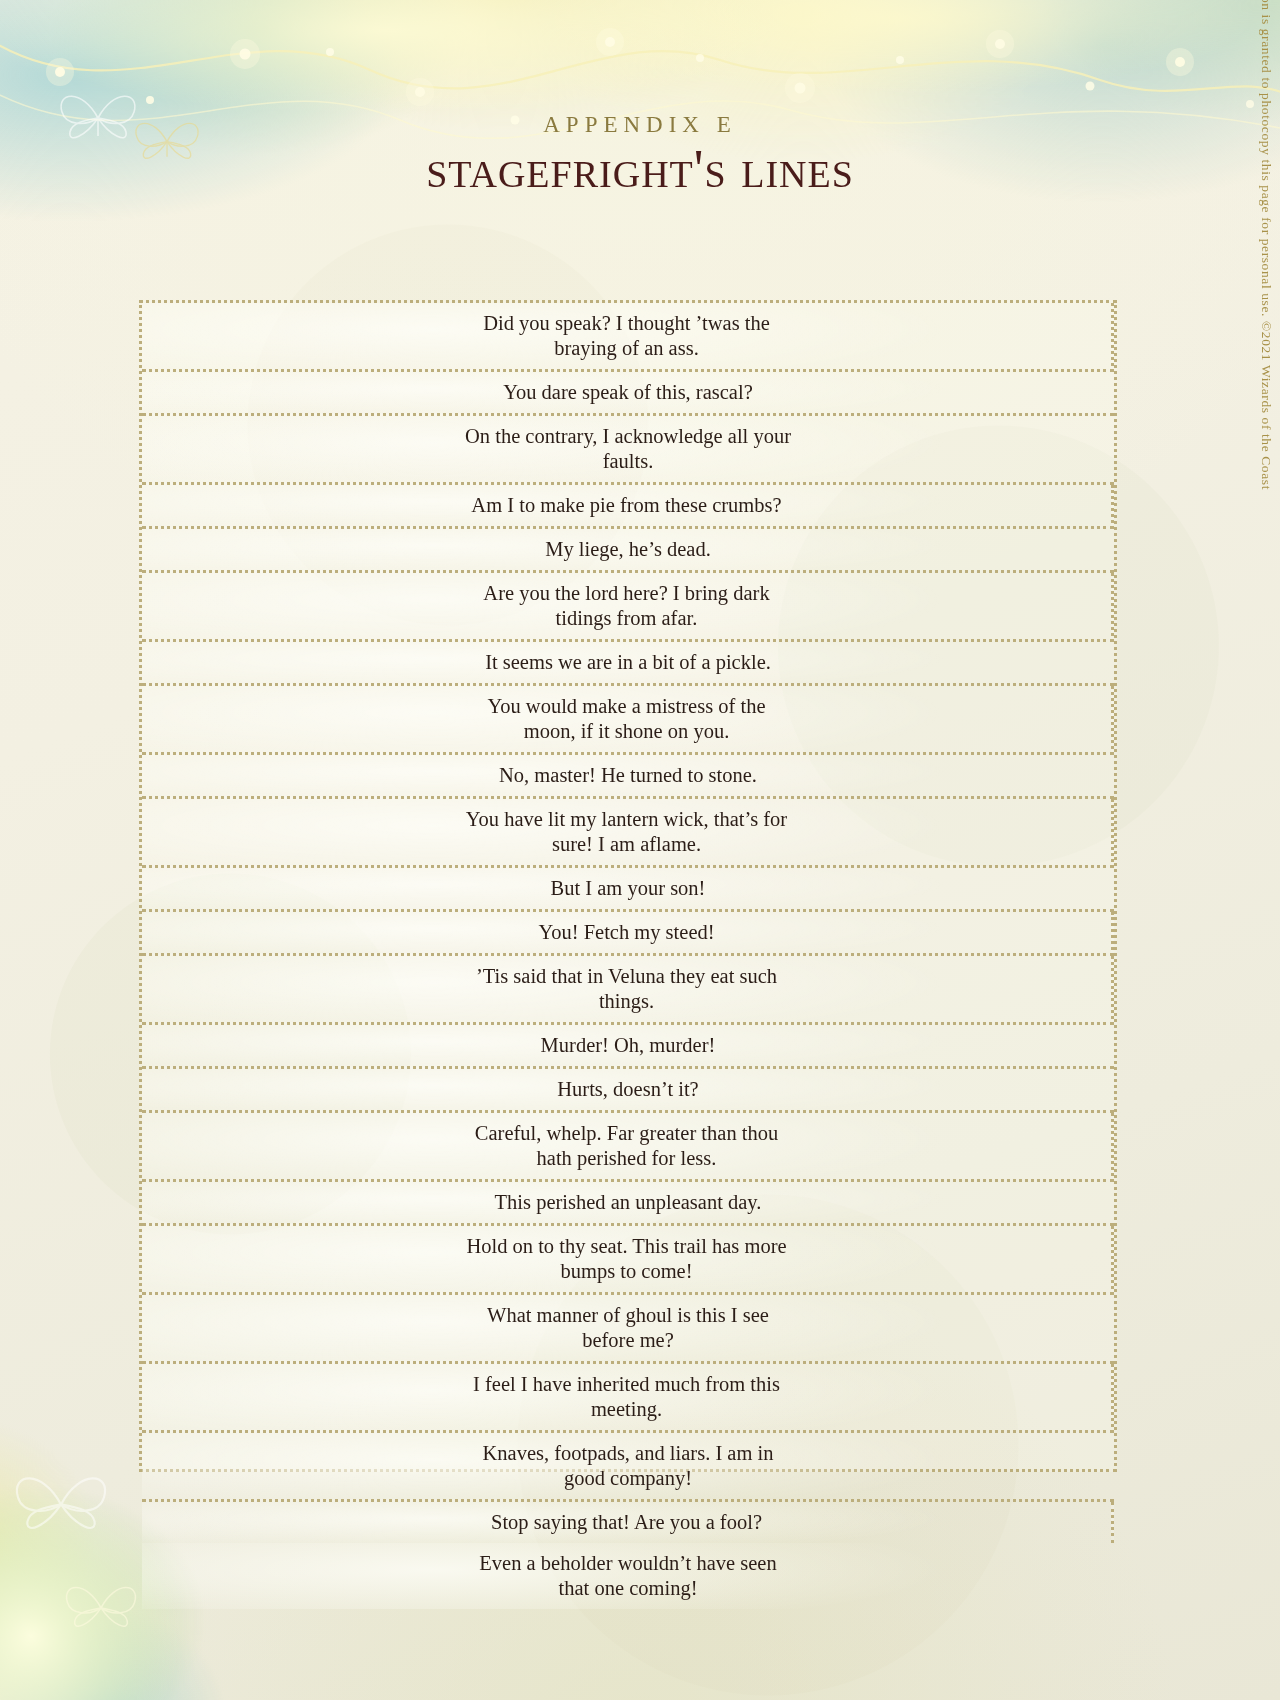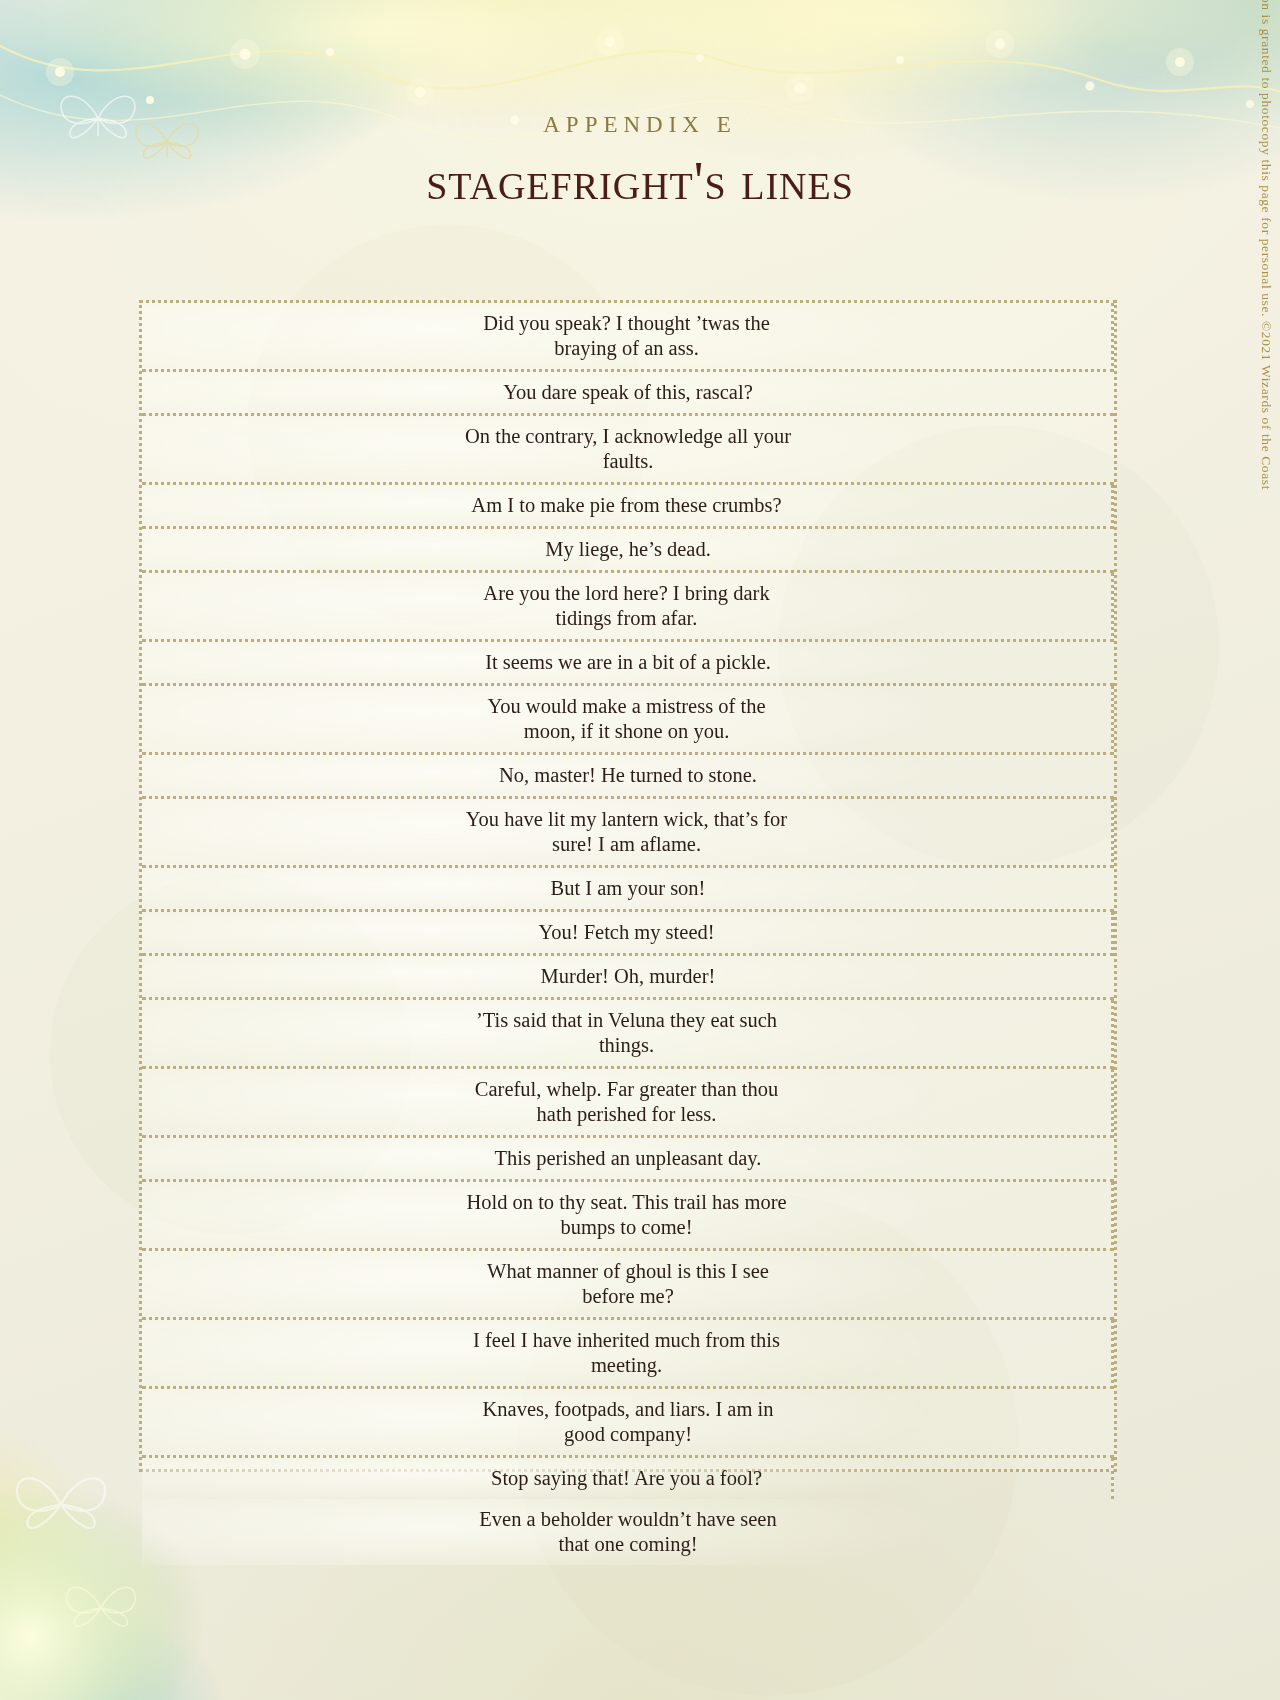--- a/index.html
+++ b/index.html
@@ -88,21 +88,20 @@
     text-align: center;
   }
   .appendix-label {
     font-family: "Liberation Serif", serif;
     font-size: 23px;
     letter-spacing: 6px;
     color: #8a7a3f;
     text-transform: uppercase;
   }
   .page-title {
-    margin-top: 12px;
     font-family: "Liberation Serif", serif;
     font-size: 54px;
     color: #4a1c1a;
     letter-spacing: 1px;
     font-variant: small-caps;
     text-transform: lowercase;
   }
   .page-title::first-letter { font-size: 54px; }
 
   
@@ -274,25 +273,28 @@
     </div>
     <div class="cell col-left">
       <span class="cell-text">You have lit my lantern wick, that’s for sure! I am aflame.</span>
     </div>
     <div class="cell col-right">
       <span class="cell-text">But I am your son!</span>
     </div>
     <div class="cell col-left">
       <span class="cell-text">You! Fetch my steed!</span>
     </div>
+    <div class="cell col-left">
+      <span class="cell-text">’Tis said that in Veluna they eat such things.</span>
+    </div>
     <div class="cell col-right">
       <span class="cell-text">Murder! Oh, murder!</span>
     </div>
-    <div class="cell col-left">
-      <span class="cell-text">’Tis said that in Veluna they eat such things.</span>
+    <div class="cell col-right">
+      <span class="cell-text">Hurts, doesn’t it?</span>
     </div>
     <div class="cell col-left">
       <span class="cell-text">Careful, whelp. Far greater than thou hath perished for less.</span>
     </div>
     <div class="cell col-right">
       <span class="cell-text">This perished an unpleasant day.</span>
     </div>
     <div class="cell col-left">
       <span class="cell-text">Hold on to thy seat. This trail has more bumps to come!</span>
     </div>

